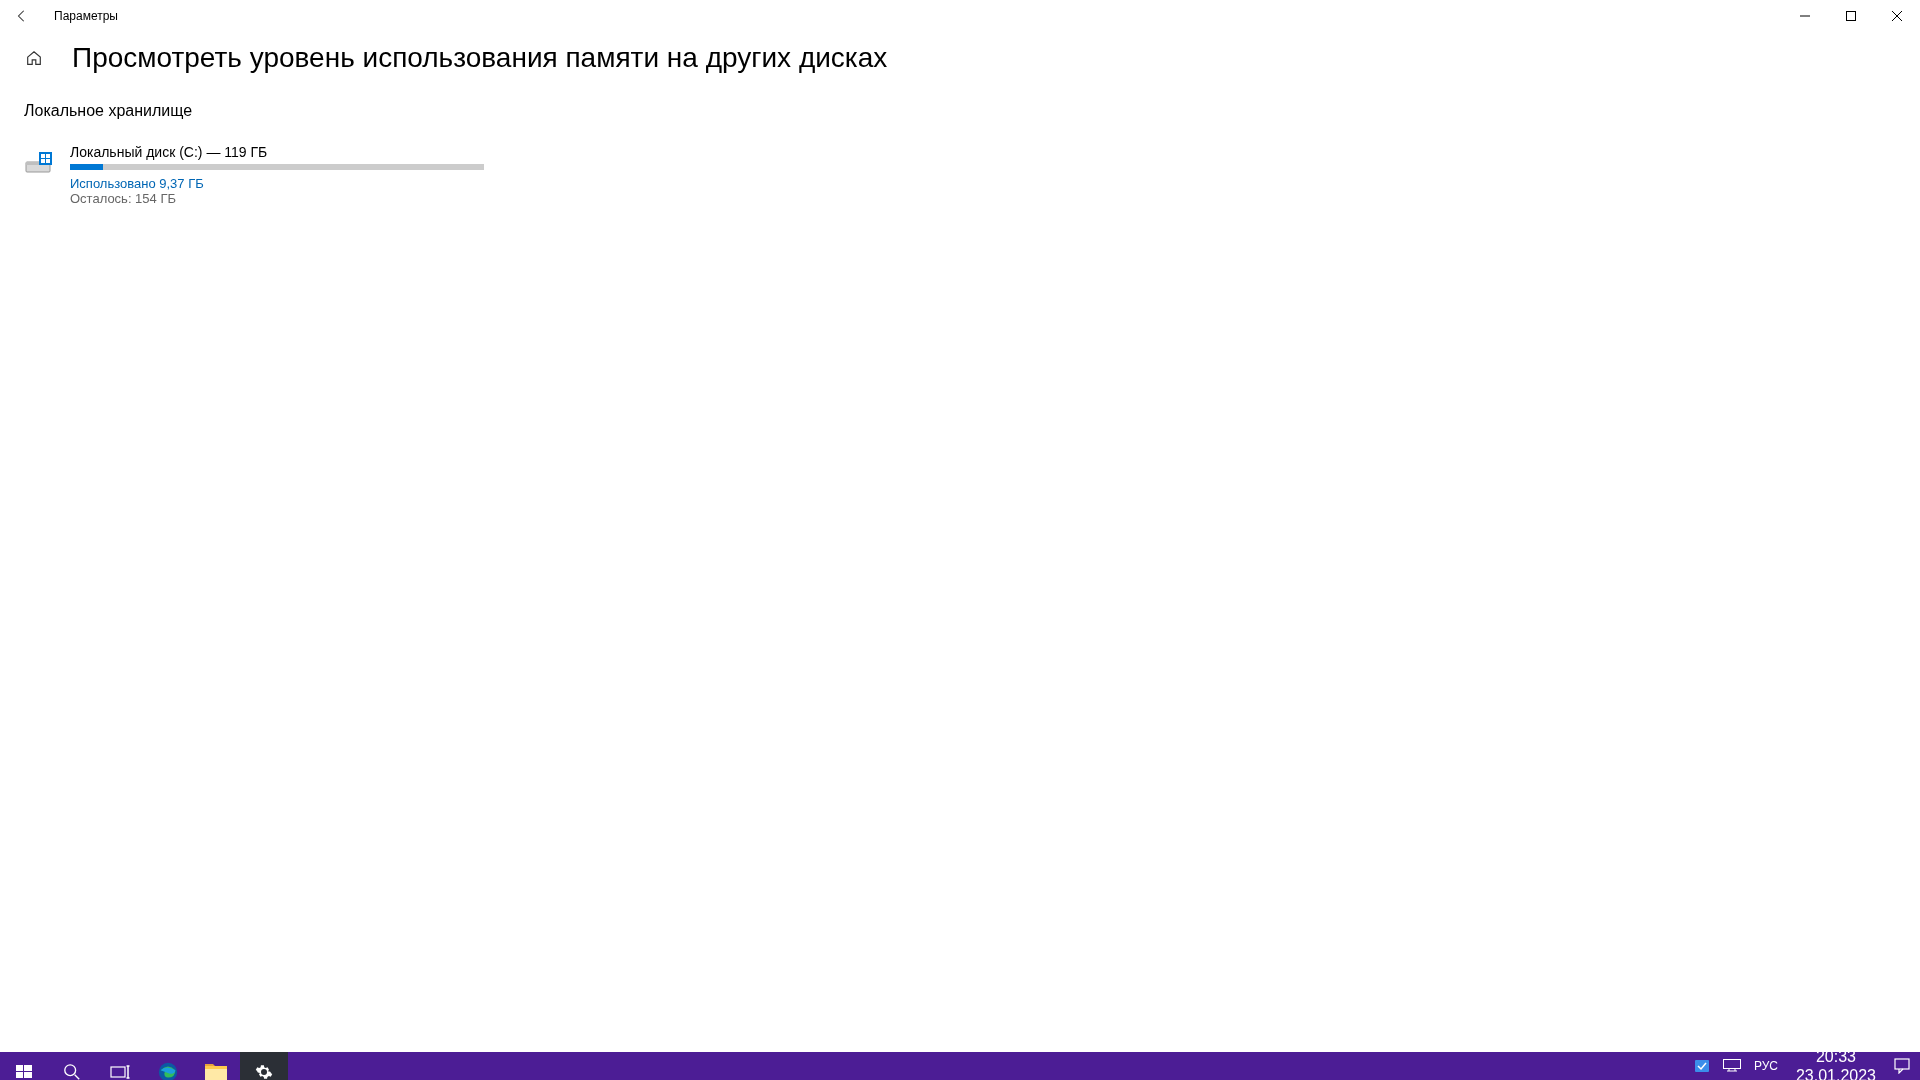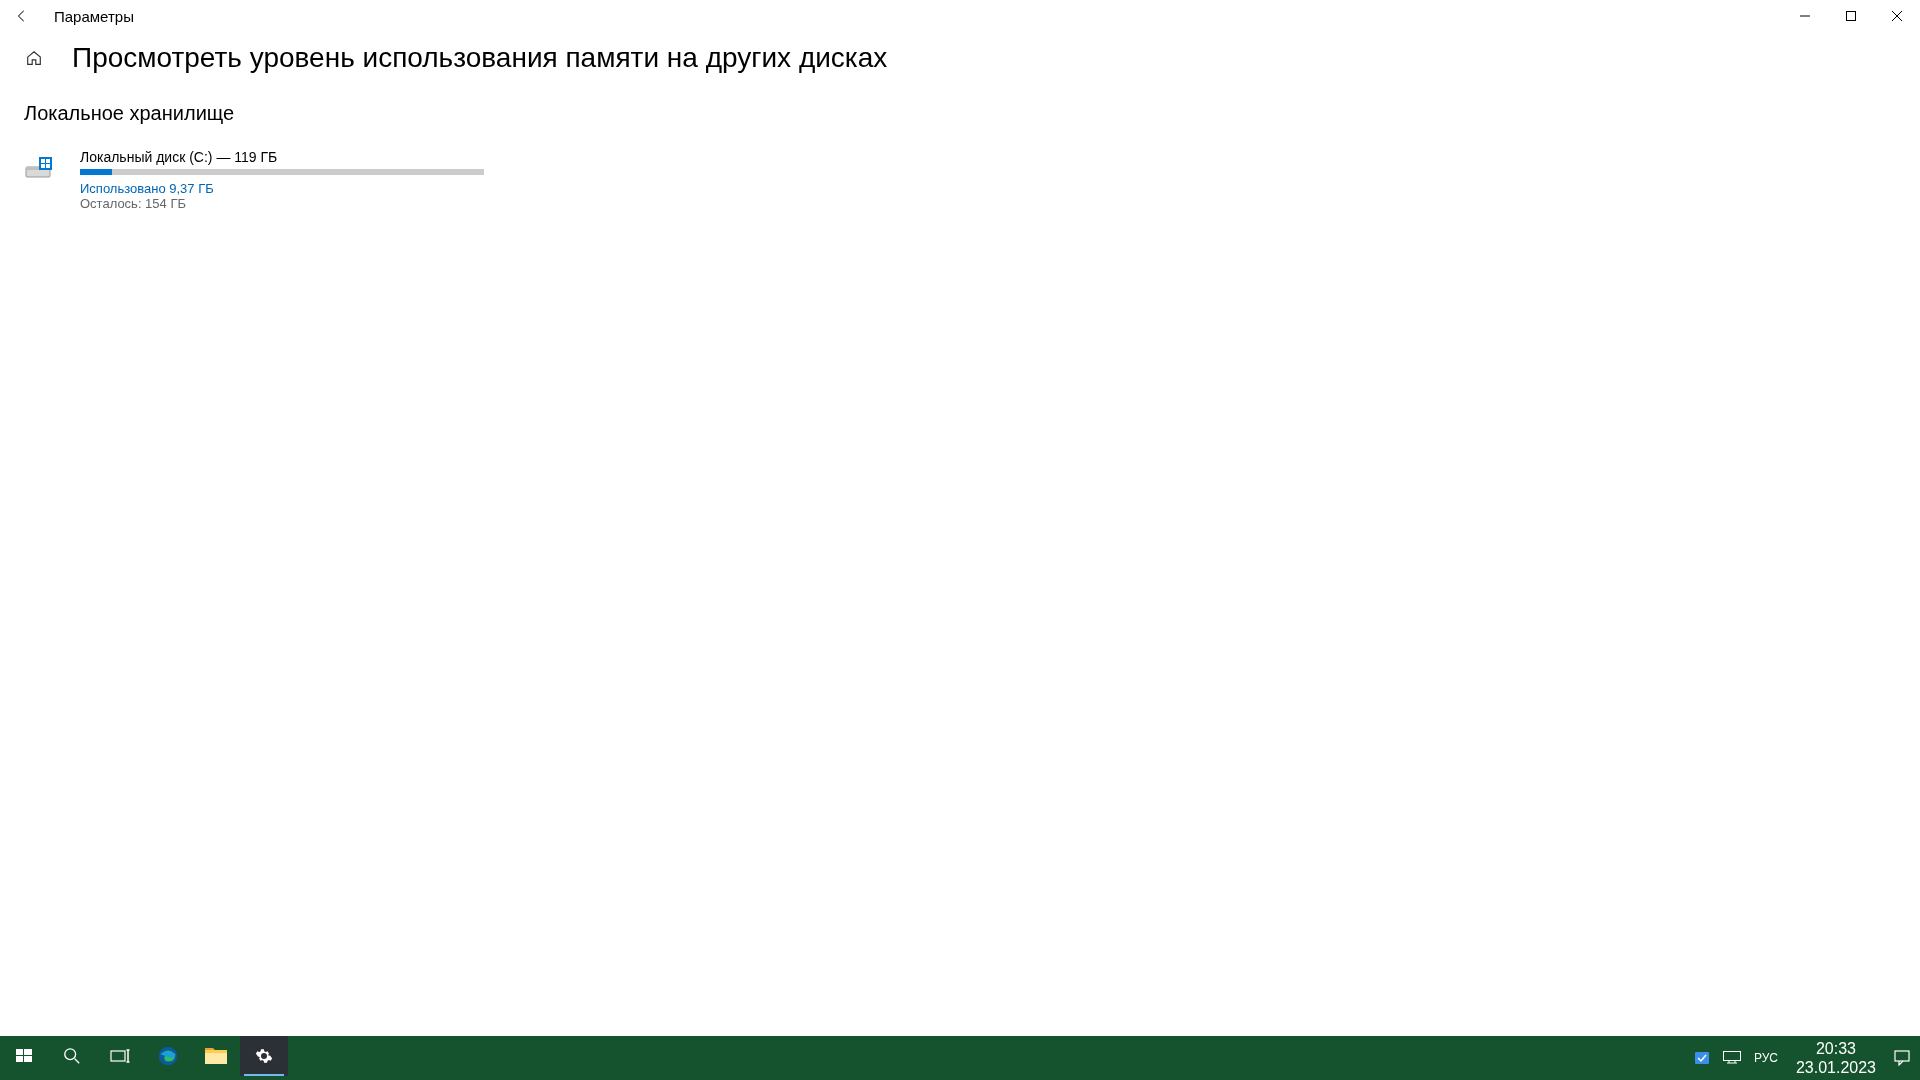--- a/index.html
+++ b/index.html
@@ -1,37 +1,37 @@
 <!DOCTYPE html>
 <html><head>
 <meta charset="utf-8">
 <style>
   * { margin:0; padding:0; box-sizing:border-box; font-family:"Segoe UI",Arial,sans-serif; }
   body { width:1920px; height:1080px; background:#fff; overflow:hidden; position:relative; }
   .titlebar { height:32px; display:flex; align-items:center; justify-content:space-between; }
   .titlebar-left { display:flex; align-items:center; padding-left:10px; gap:20px; }
   .back-btn { width:24px; height:24px; display:flex; align-items:center; justify-content:center; cursor:pointer; }
-  .titlebar-title { font-size:15px; color:#000; }
+  .titlebar-title { font-size:12px; color:#000; }
   .titlebar-controls { display:flex; }
   .win-btn { width:46px; height:32px; display:flex; align-items:center; justify-content:center; cursor:pointer; }
   .content { padding:10px 24px 0 24px; }
   .header-row { display:flex; align-items:center; gap:28px; }
   .home-btn { width:20px; height:20px; display:flex; align-items:center; justify-content:center; cursor:pointer; }
   .page-title { font-size:28px; font-weight:400; color:#000; }
-  .section-title { font-size:20px; font-weight:400; color:#000; margin-top:28px; margin-bottom:24px; }
-  .disk-item { display:flex; align-items:flex-start; gap:26px; margin-bottom:18px; width:460px; cursor:pointer; }
+  .section-title { font-size:16px; font-weight:400; color:#000; margin-top:28px; margin-bottom:24px; }
+  .disk-item { display:flex; align-items:flex-start; gap:16px; margin-bottom:18px; width:460px; cursor:pointer; }
   .disk-icon { width:30px; height:28px; display:flex; align-items:center; justify-content:center; margin-top:6px; }
   .disk-body { flex:1; }
   .disk-name { font-size:14px; color:#000; margin-bottom:4px; }
   .progress-bar { width:100%; height:6px; background:#cccccc; position:relative; margin-bottom:6px; }
   .progress-fill { height:100%; background:#0078d4; }
   .disk-stats { display:flex; justify-content:space-between; font-size:13px;flex-direction:column; }
   .used-text { color:#0066b4; }
   .free-text { color:#666; }
-  .taskbar { position:absolute; left:0; right:0; bottom:0; height:44px; background:#14532d; display:flex; align-items:stretch; justify-content:space-between; }
+  .taskbar { position:absolute; left:0; right:0; bottom:0; height:28px; background:#4c1d95; display:flex; align-items:stretch; justify-content:space-between; }
   .taskbar-left { display:flex; }
   .tb-btn { width:48px; height:40px; display:flex; align-items:center; justify-content:center; cursor:pointer; position:relative; }
   .tb-btn.active { background:#2b2f36; }
   .tb-btn.active::after { content:""; position:absolute; bottom:0; left:4px; right:4px; height:2px; background:#76b9ed; }
   .taskbar-right { display:flex; align-items:center; gap:6px; padding-right:6px; }
   .tray-icon { width:24px; height:40px; display:flex; align-items:center; justify-content:center; cursor:pointer; color:#fff; }
   .tray-lang { color:#fff; font-size:12px; cursor:pointer; padding:0 4px;}
   .tray-clock { color:#fff; font-size:16px; text-align:center; line-height:1.2; padding:0 8px; cursor:pointer; }
   .tray-notif { width:24px; height:40px; display:flex; align-items:center; justify-content:center; cursor:pointer; }
   svg { display:block; }

